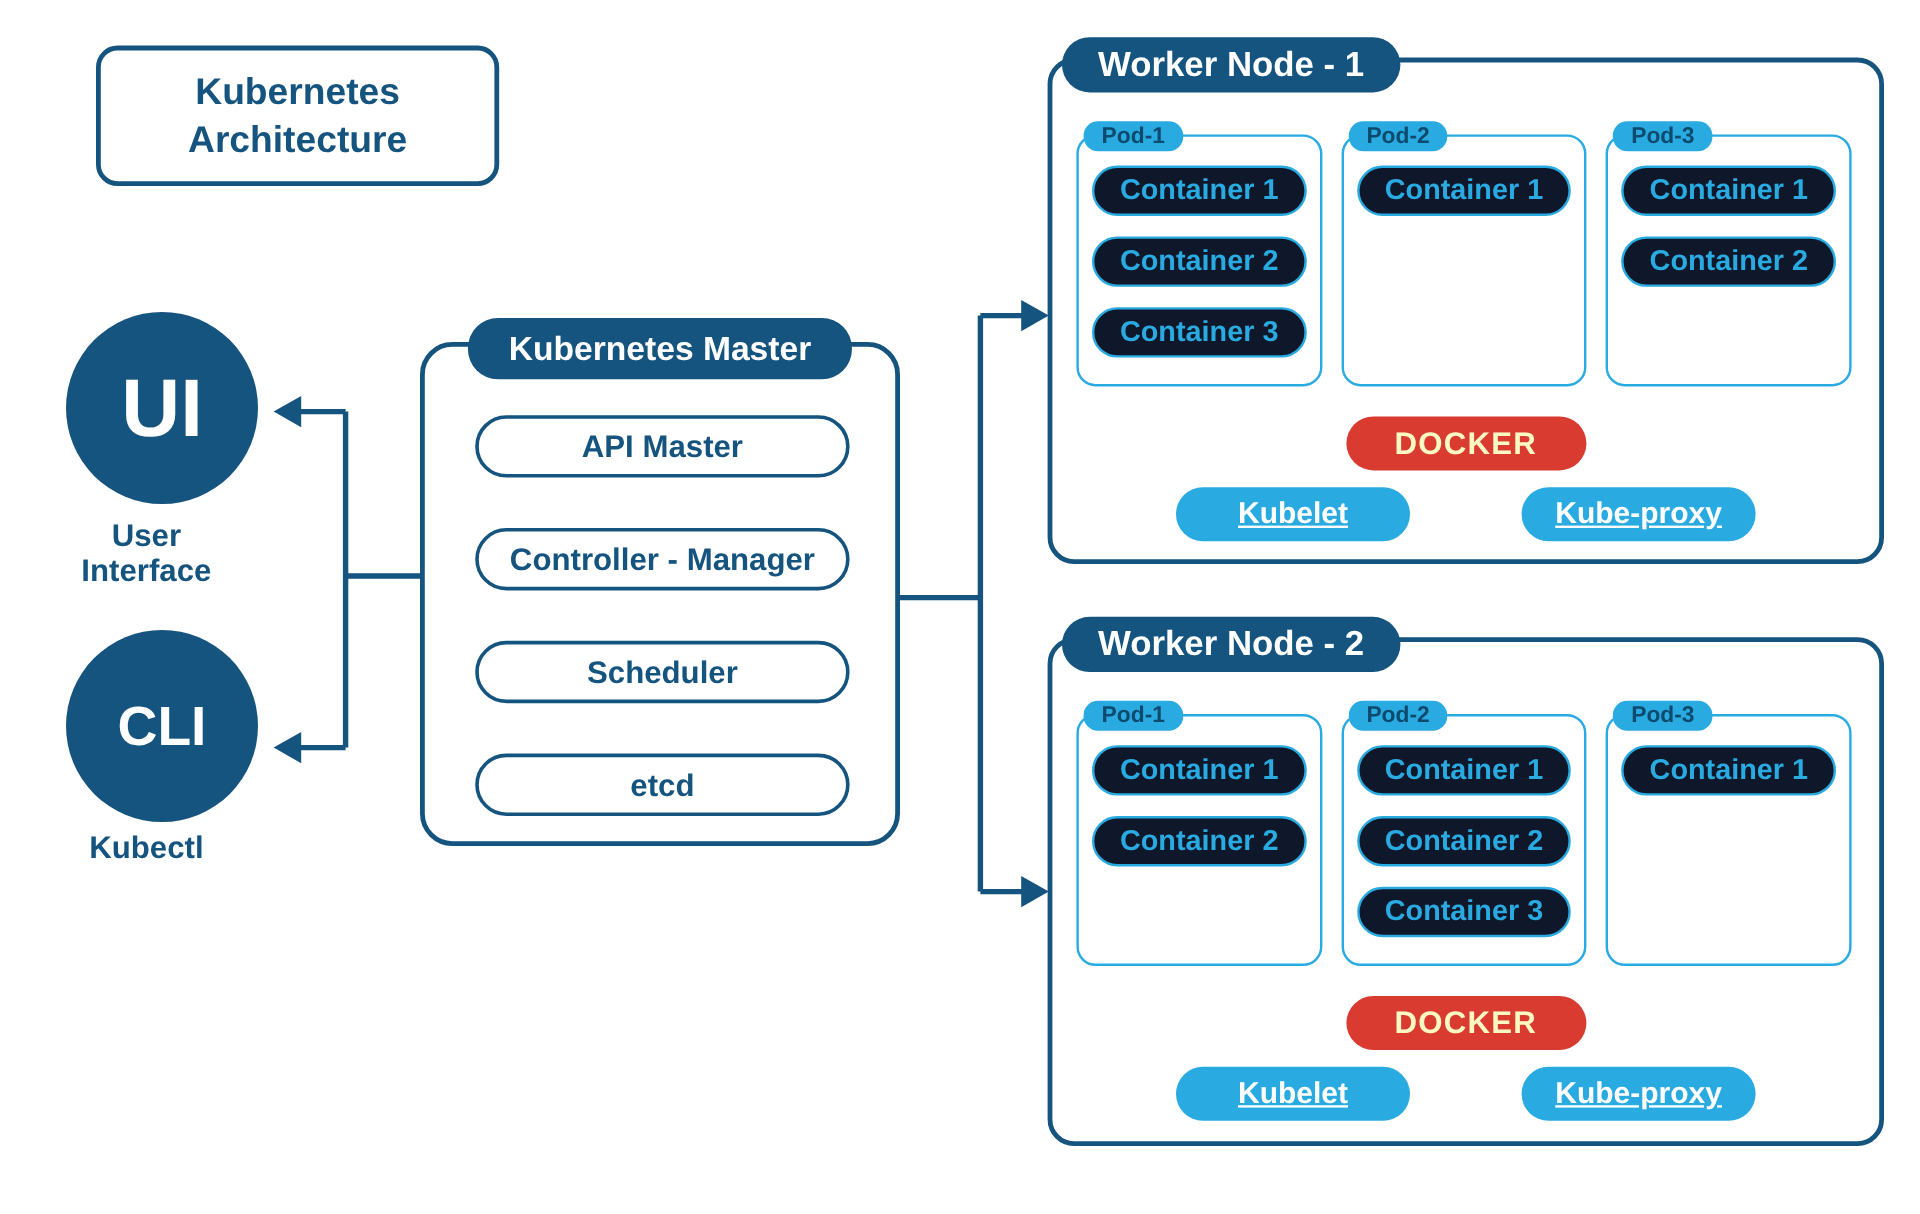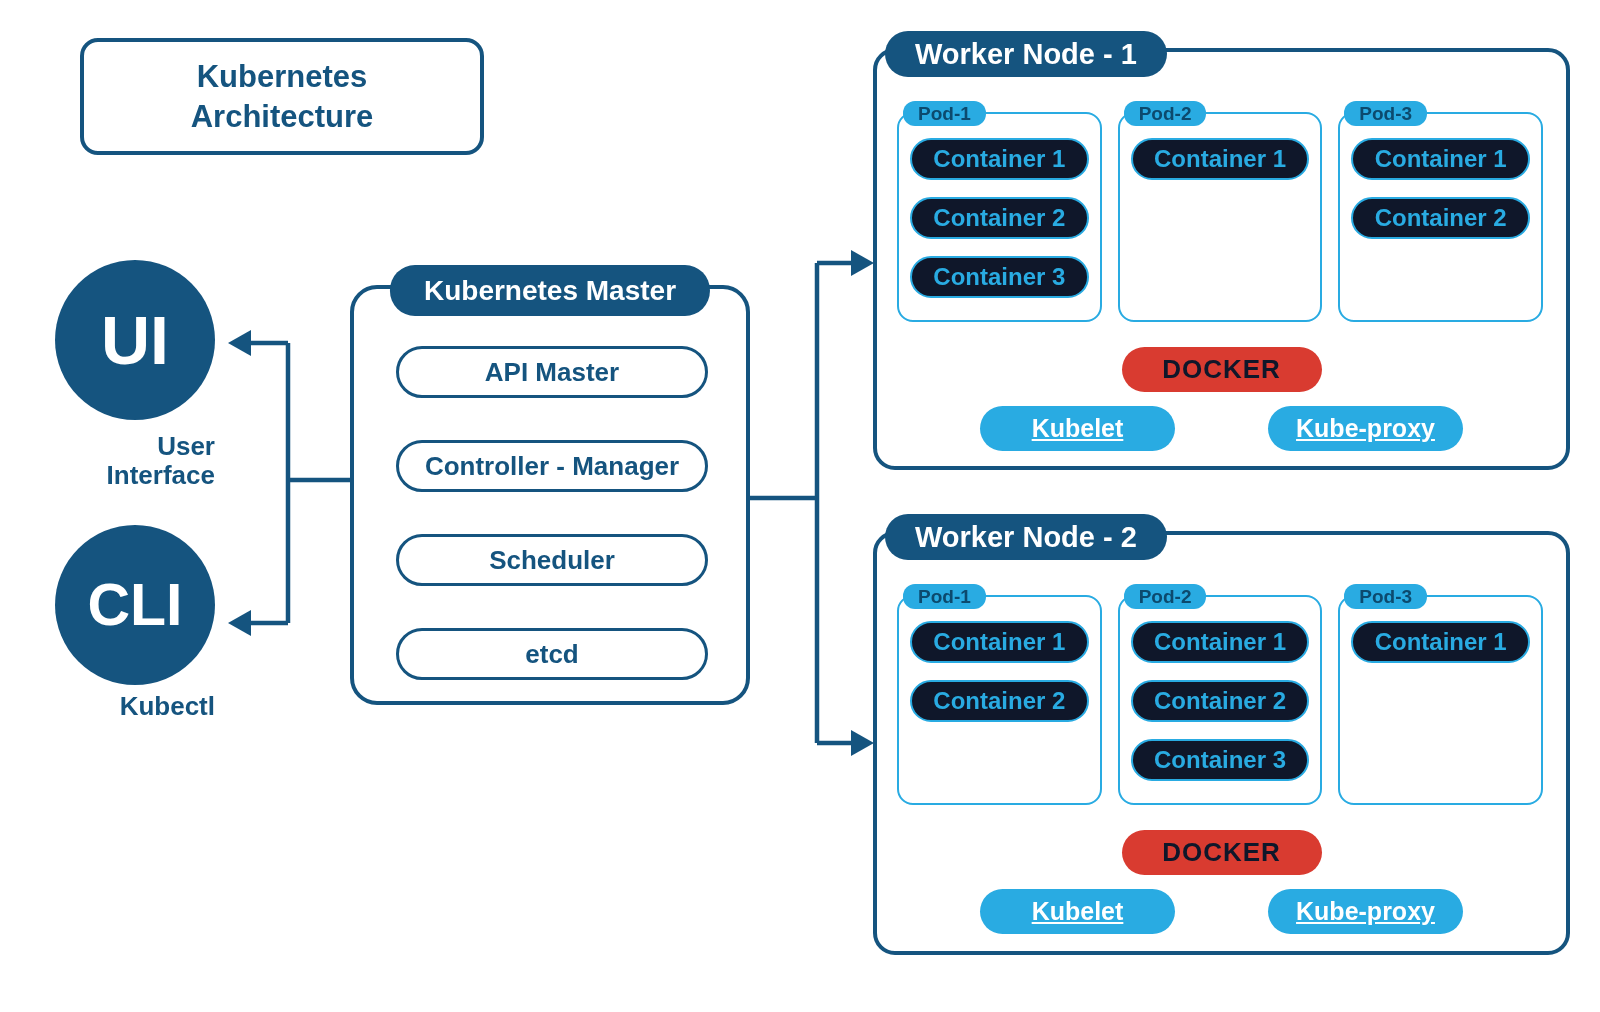--- a/index.html
+++ b/index.html
@@ -28,21 +28,21 @@
     z-index: 0;
     pointer-events: none;
   }
   .conn { stroke: var(--navy); stroke-width: 4.5; fill: none; }
   .arrowhead { fill: var(--navy); stroke: none; }
 
   
   .title-box {
     position: absolute;
     left: 80px; top: 38px;
-    width: 404px; height: 117px;
+    width: 336px; height: 117px;
     border: 4px solid var(--navy);
     border-radius: 18px;
     background: #fff;
     color: var(--navy);
     font-size: 31px;
     line-height: 1.28;
     display: flex; flex-direction: column;
     align-items: center; justify-content: center;
     z-index: 1;
   }
@@ -51,25 +51,25 @@
   .client-circle {
     position: absolute;
     width: 160px; height: 160px;
     border-radius: 50%;
     background: var(--navy);
     color: #fff;
     display: flex; align-items: center; justify-content: center;
     z-index: 1;
   }
   .circle-ui  { left: 55px; top: 260px; font-size: 68px; }
-  .circle-cli { left: 55px; top: 525px; font-size: 59px; }
+  .circle-cli { left: 55px; top: 525px; font-size: 46px; }
   .client-label {
     position: absolute;
-    left: 55px; width: 160px;
-    text-align: right;
+    left: 42px; width: 160px;
+    text-align: center;
     color: var(--navy);
     font-size: 26px;
     line-height: 1.12;
     z-index: 1;
   }
   .label-ui  { top: 432px; }
   .label-cli { top: 692px; }
 
   
   .master {
@@ -175,21 +175,21 @@
     background: #0f172a;
     white-space: nowrap;
   }
   .runtime-pill {
     position: absolute;
     top: 295px; left: 50%;
     transform: translateX(-50%);
     width: 200px; height: 45px;
     background: var(--red);
     border-radius: 23px;
-    color: #0f172a;
+    color: #fef9c3;
     font-size: 26px;
     letter-spacing: 1px;
     display: flex; align-items: center; justify-content: center;
   }
   .agents {
     position: absolute;
     top: 354px; left: 0; right: 0;
     display: flex; justify-content: center;
     gap: 93px;
   }

